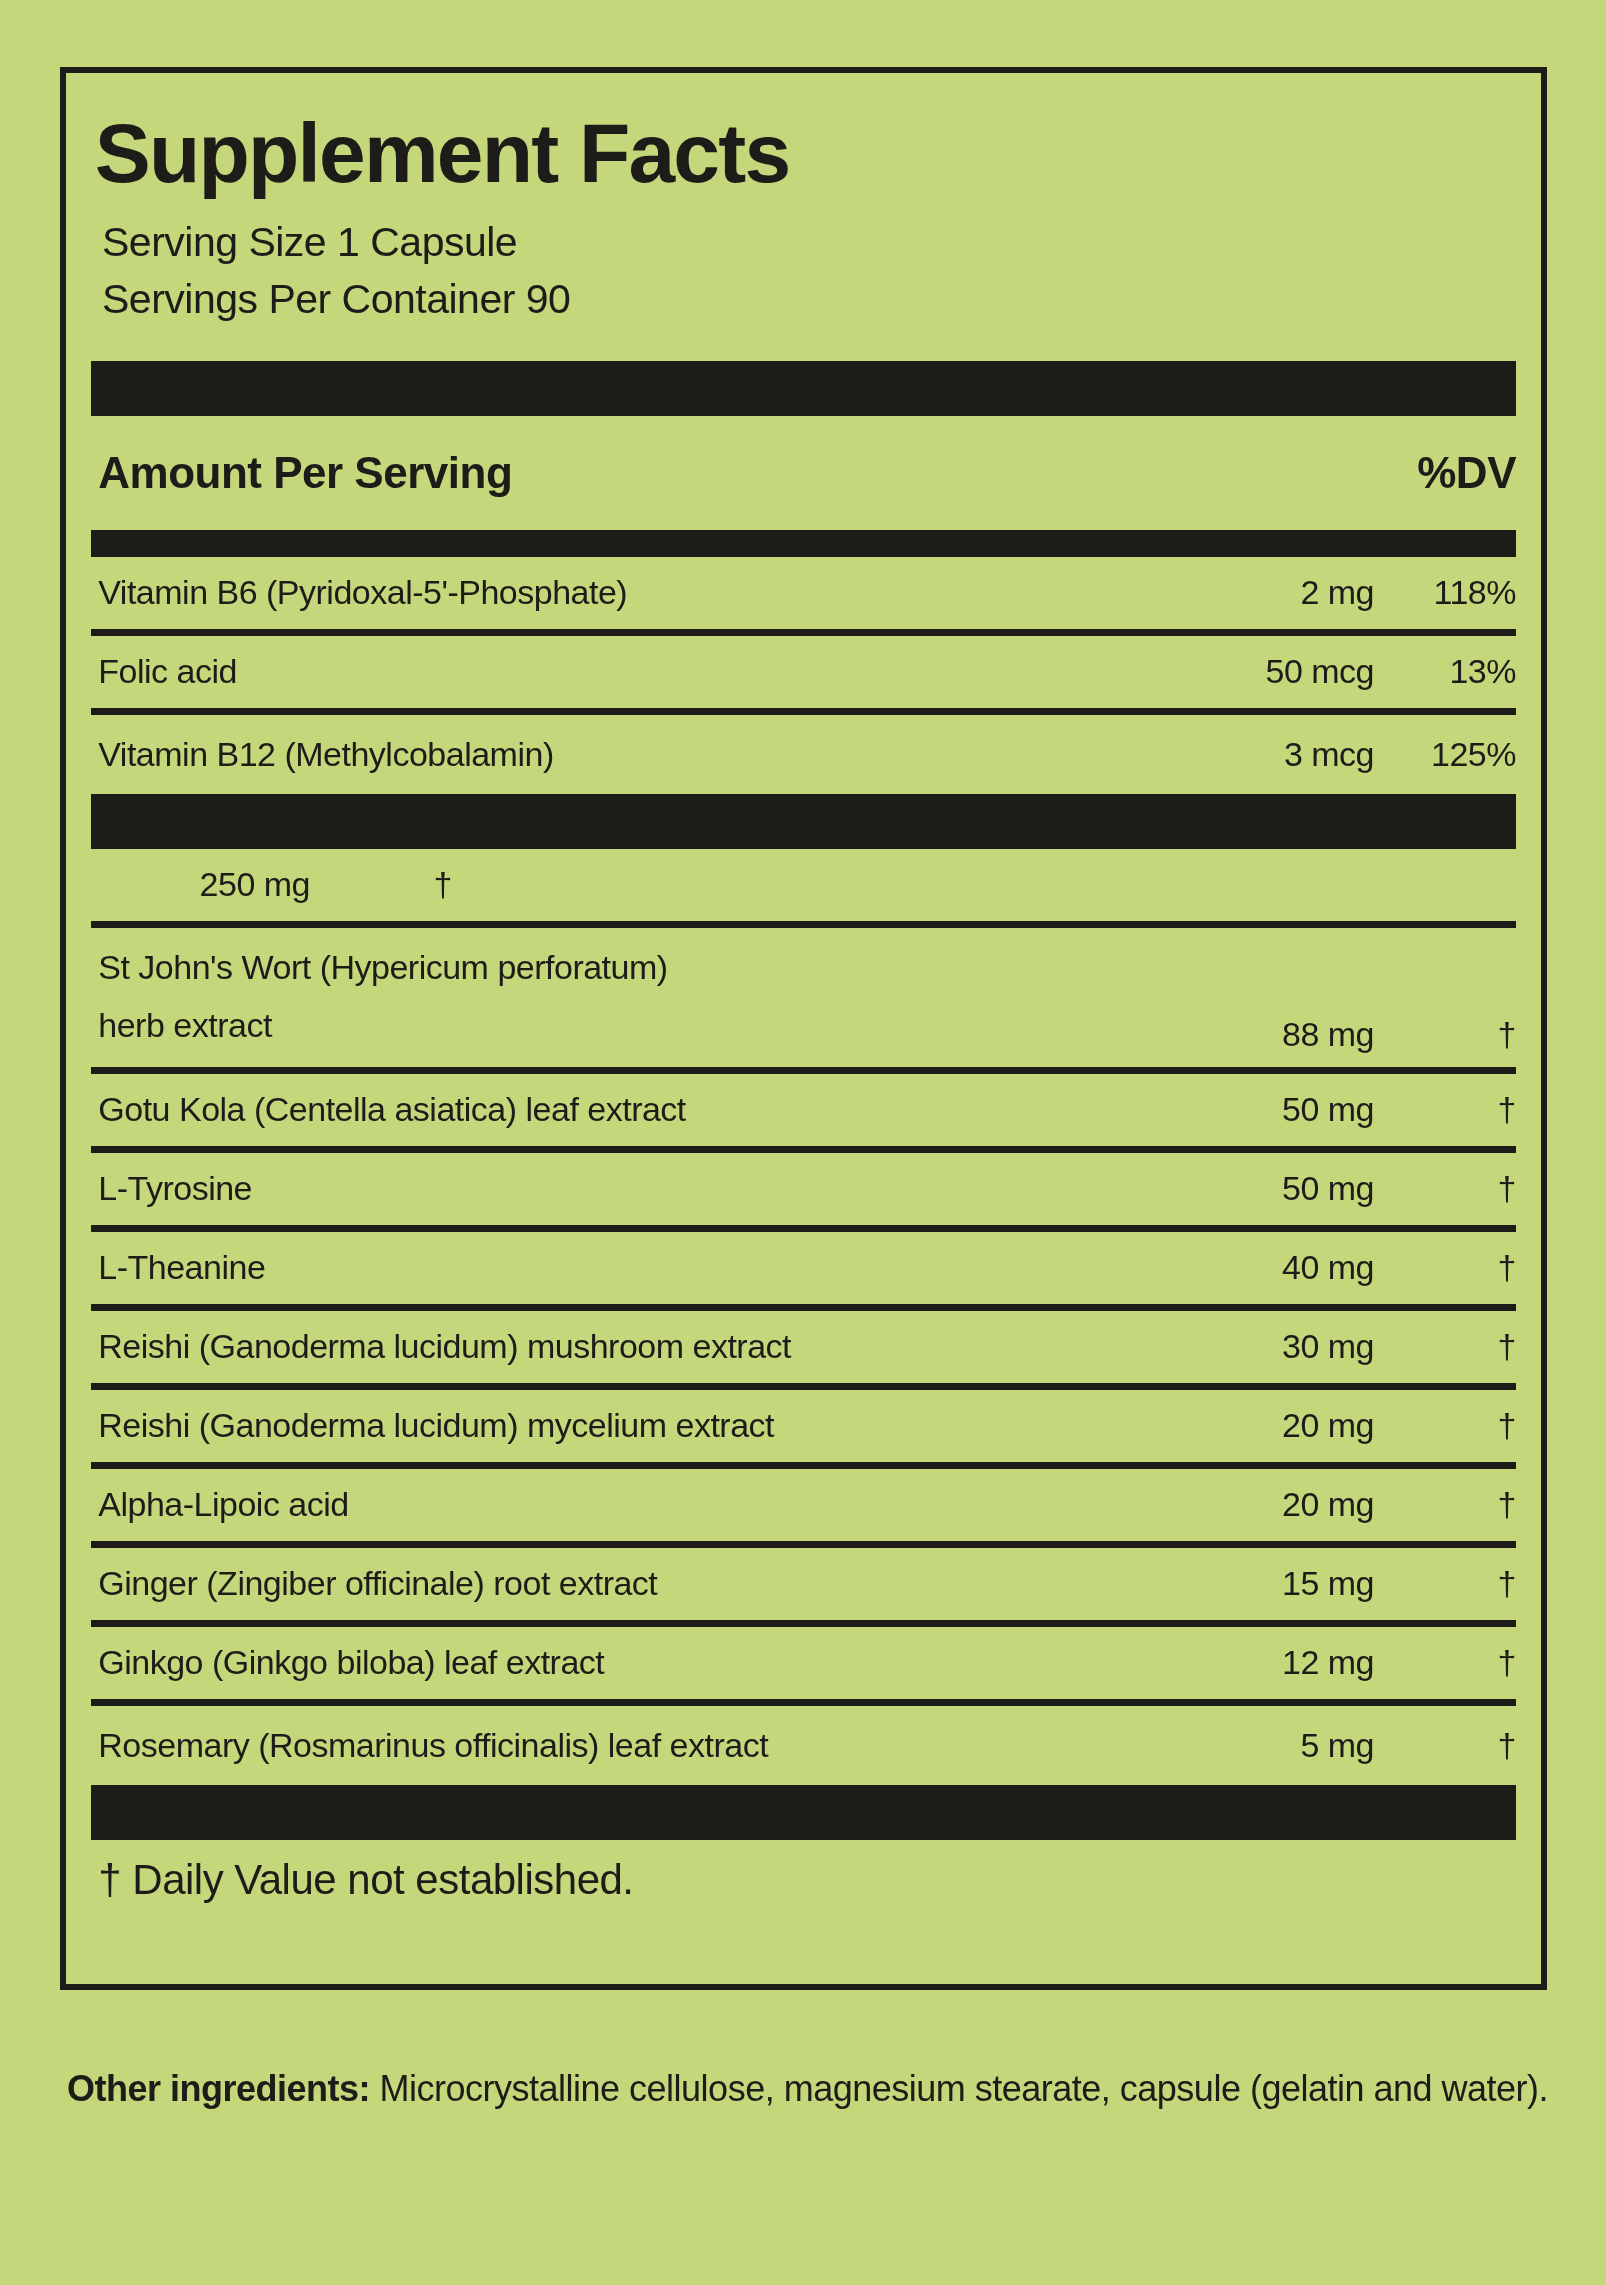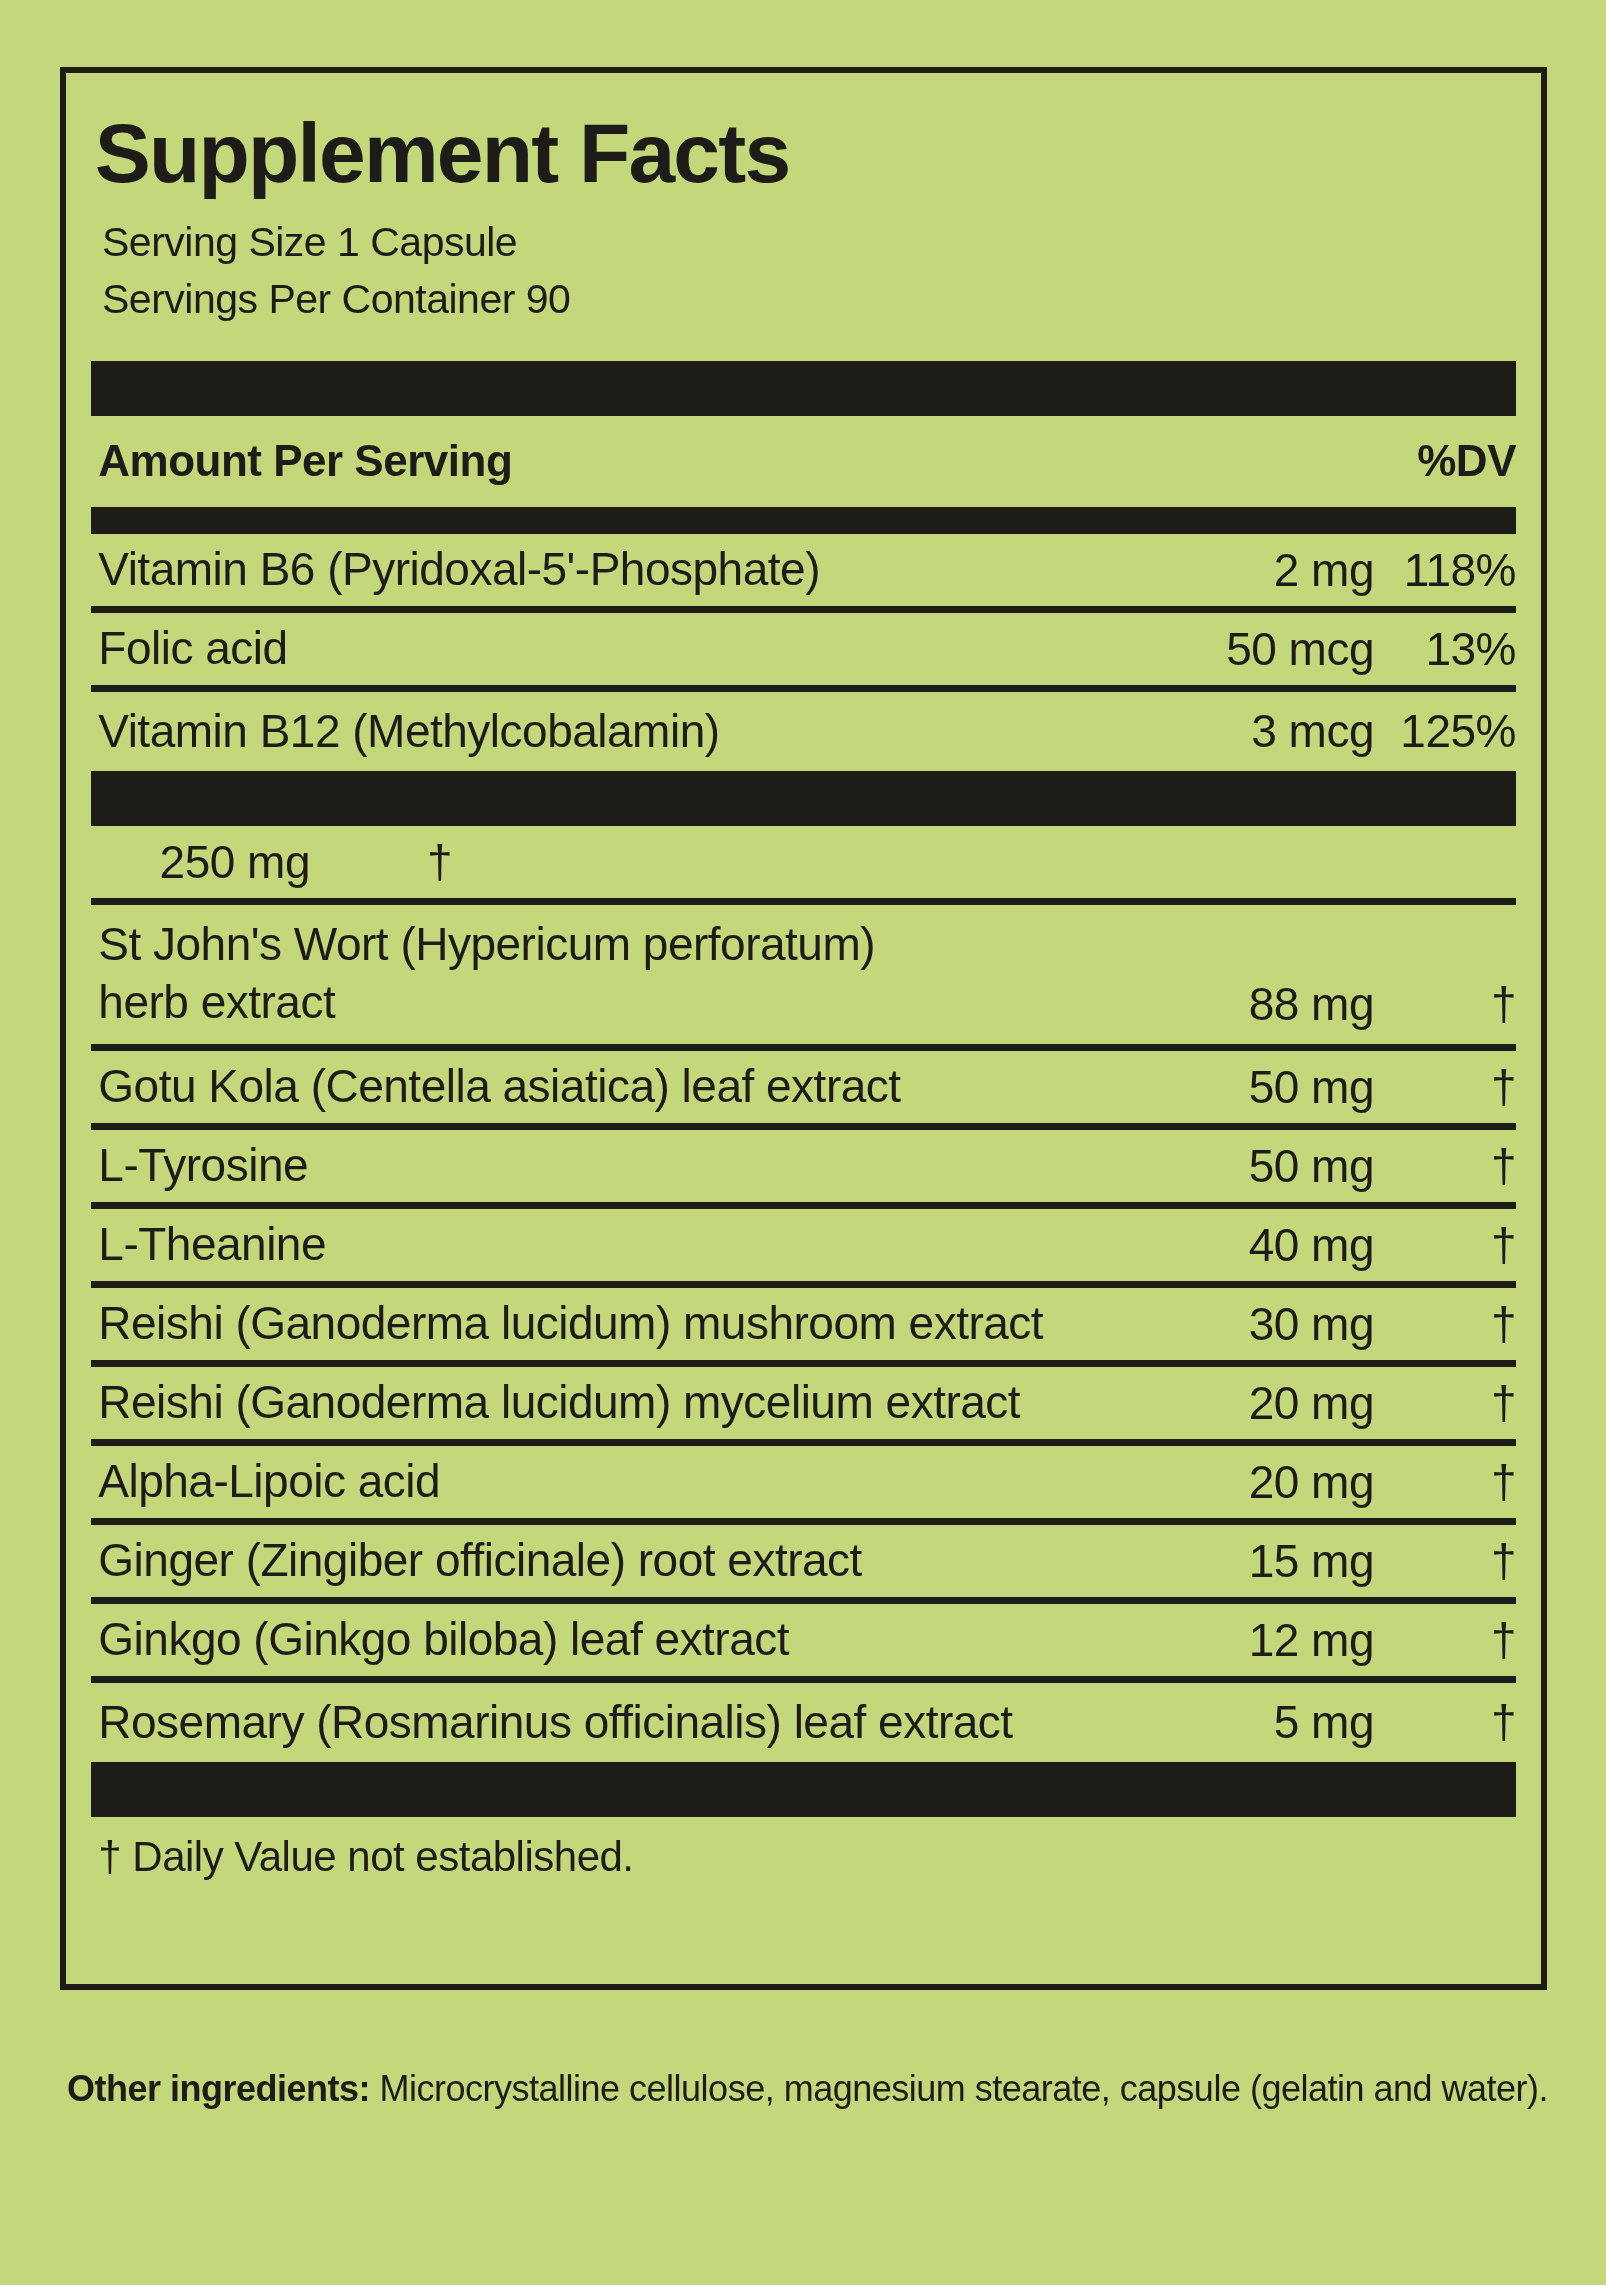--- a/index.html
+++ b/index.html
@@ -46,33 +46,33 @@
 
   .bar { background: var(--ink); width: 100%; }
   .bar.thick  { height: 55px; }
   .bar.medium { height: 27.4px; }
   .bar.top    { margin-top: 33px; }
 
   .header-row {
     display: flex;
     justify-content: space-between;
     align-items: center;
-    height: 91px;
+    height: 114px;
     font-size: 44px;
     font-weight: bold;
     letter-spacing: -0.5px;
     padding-left: 7.3px;
   }
 
   .row {
     display: flex;
     align-items: center;
     min-height: 79px;
     border-bottom: 7.3px solid var(--ink);
-    font-size: 46px;
+    font-size: 34px;
     letter-spacing: -0.5px;
   }
   .row .name  { flex: 1; padding-left: 7.3px; line-height: 55px; }
   .row .amt   { width: 219px; text-align: right; white-space: nowrap; }
   .row .dv    { width: 142px; text-align: right; white-space: nowrap; }
   .row.no-line { border-bottom: none; }
   .row.two-line { min-height: 146px; align-items: flex-end; padding-bottom: 12.8px; }
   .row.two-line .name { line-height: 58px; }
 
   .footnote {

